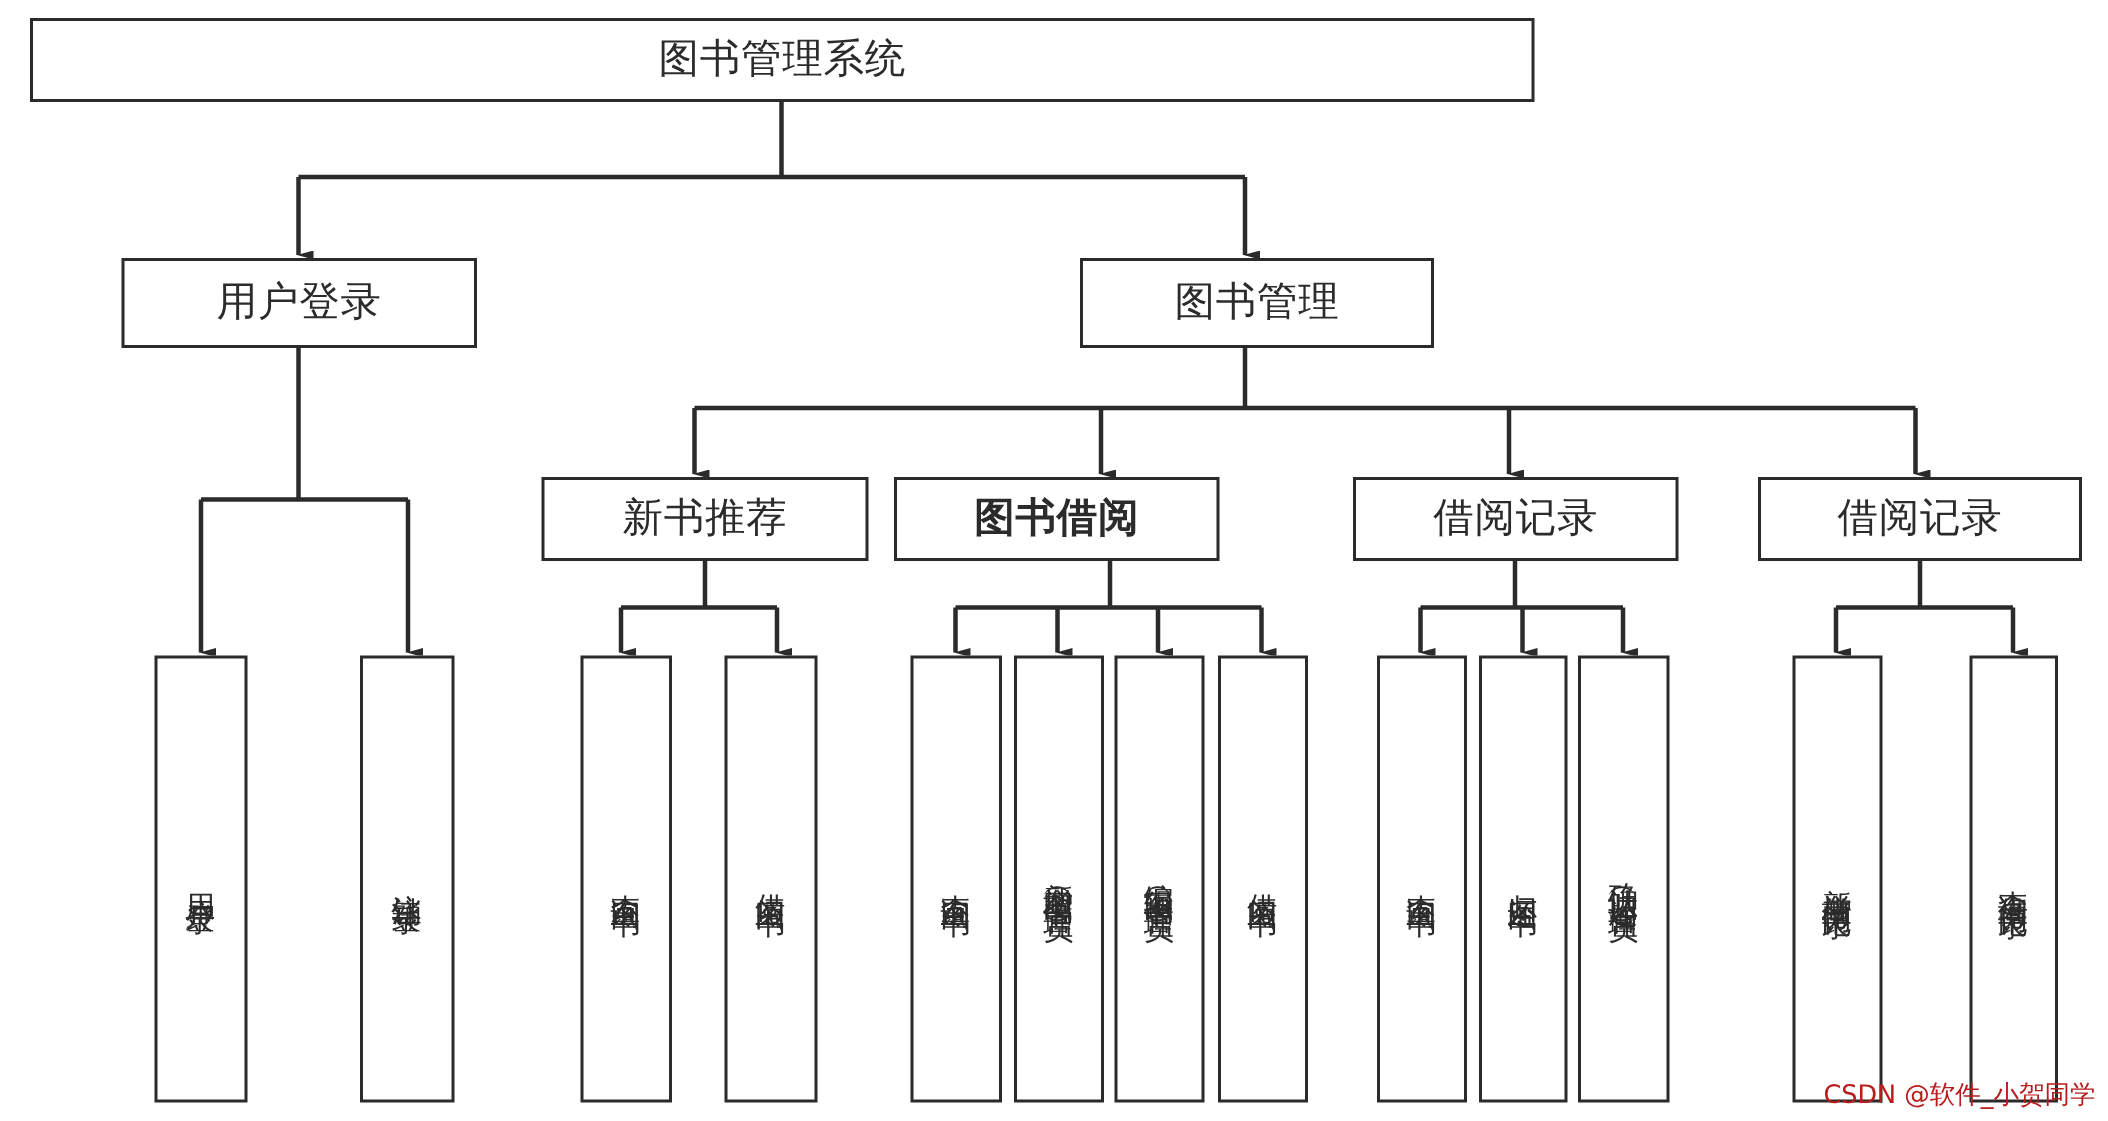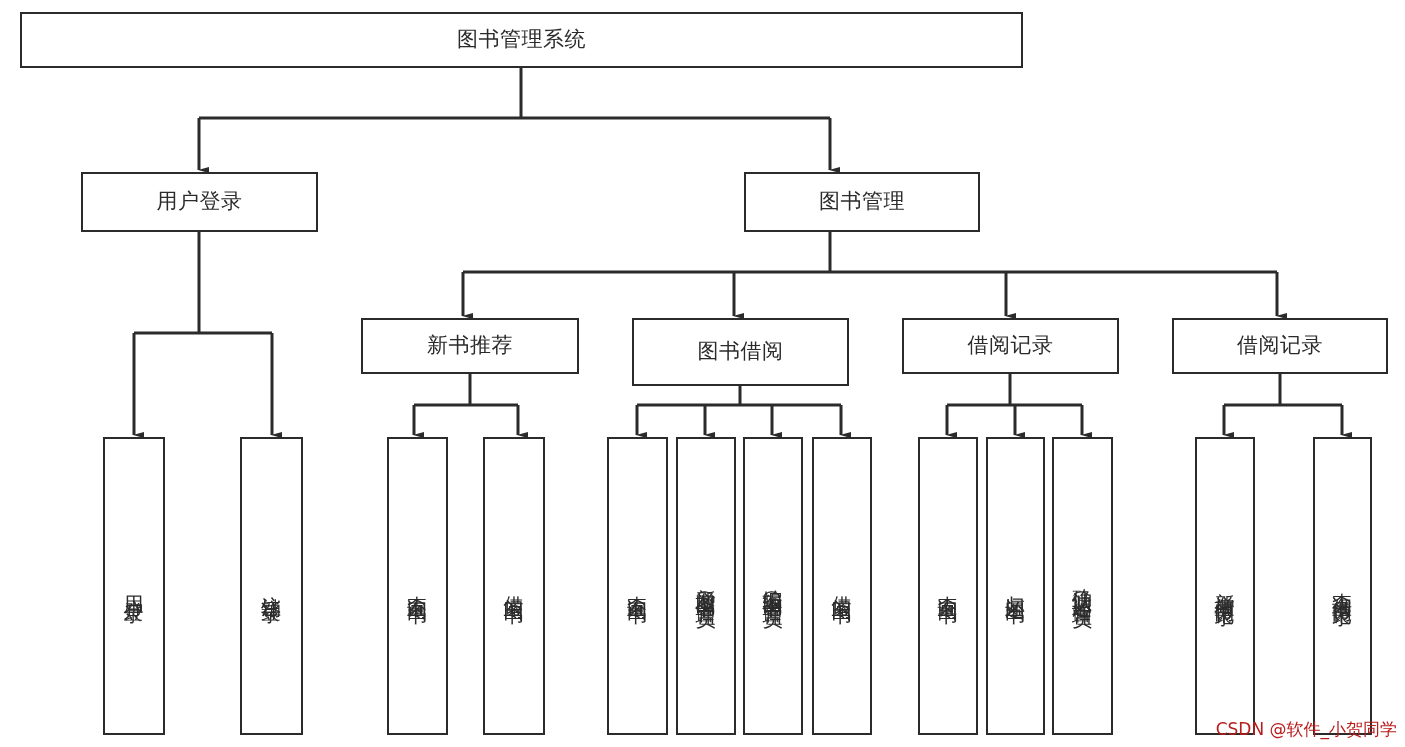--- a/index.html
+++ b/index.html
@@ -31,21 +31,21 @@
     box-sizing: border-box;
     background: #ffffff;
     border: 2px solid #2b2b2b;
     display: flex;
     align-items: center;
     justify-content: center;
     overflow: hidden;
   }
   .node-label {
     color: #2b2b2b;
-    font-size: 21px;
+    font-size: 27px;
     line-height: 1.12;
     letter-spacing: 0.5px;
     white-space: nowrap;
     text-align: center;
   }
   .node-label.vertical {
     writing-mode: vertical-rl;
     text-orientation: upright;
     -webkit-writing-mode: vertical-rl;
     font-size: 20px;
@@ -111,27 +111,27 @@
       </g>
   </svg>
 
   <div id="nodes-layer">
       <div class="node-box" style="left: 20px; top: 12px; width: 1003px; height: 56px;">
         <span class="node-label">图书管理系统</span>
       </div>
       <div class="node-box" style="left: 81px; top: 172px; width: 237px; height: 60px;">
         <span class="node-label">用户登录</span>
       </div>
-      <div class="node-box" style="left: 744px; top: 172px; width: 236px; height: 60px;">
+      <div class="node-box" style="left: 720px; top: 172px; width: 236px; height: 60px;">
         <span class="node-label">图书管理</span>
       </div>
       <div class="node-box" style="left: 361px; top: 318px; width: 218px; height: 56px;">
         <span class="node-label">新书推荐</span>
       </div>
-      <div class="node-box" style="left: 632px; top: 318px; width: 217px; height: 68px;">
+      <div class="node-box" style="left: 596px; top: 318px; width: 217px; height: 56px; font-weight: bold;">
         <span class="node-label">图书借阅</span>
       </div>
       <div class="node-box" style="left: 902px; top: 318px; width: 217px; height: 56px;">
         <span class="node-label">借阅记录</span>
       </div>
       <div class="node-box" style="left: 1172px; top: 318px; width: 216px; height: 56px;">
         <span class="node-label">借阅记录</span>
       </div>
       <div class="node-box" style="left: 103px; top: 437px; width: 62px; height: 298px;">
         <span class="node-label vertical">用户登录</span>

